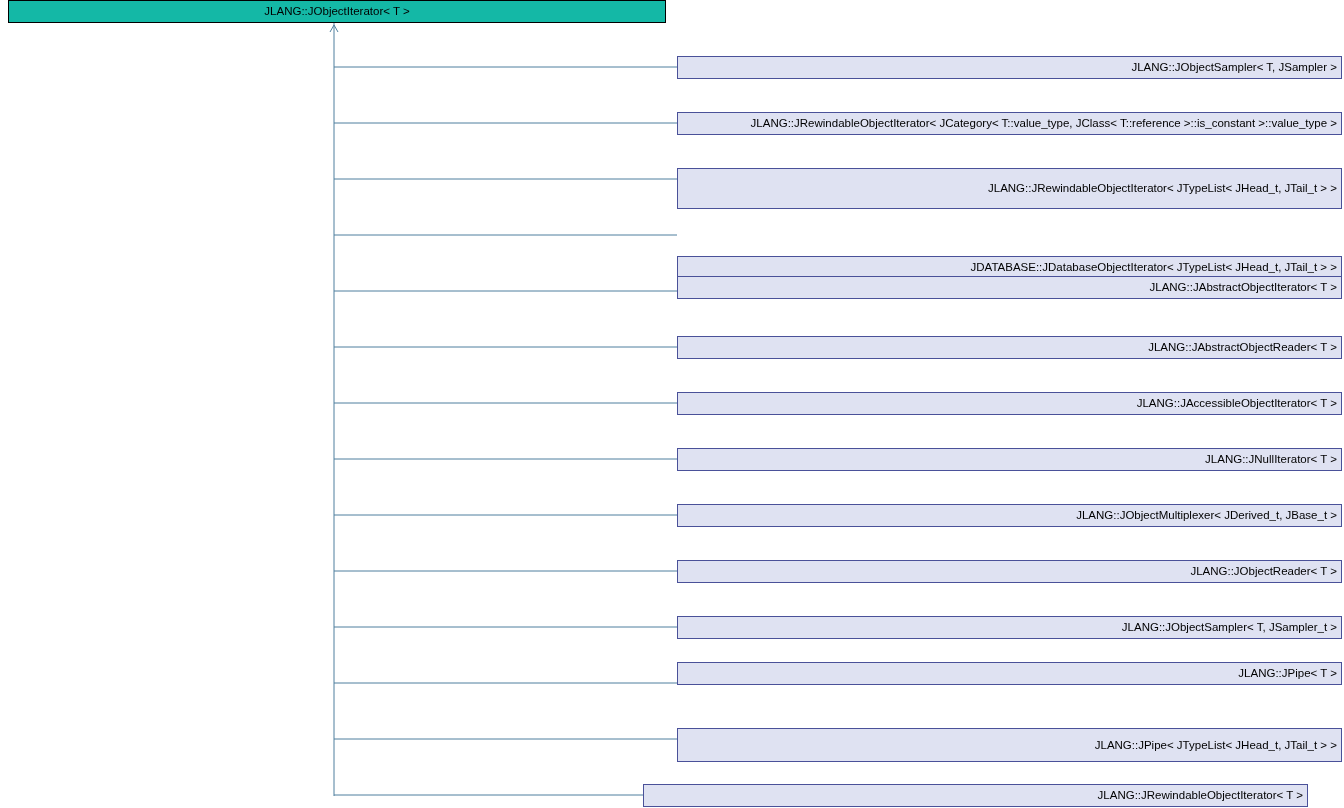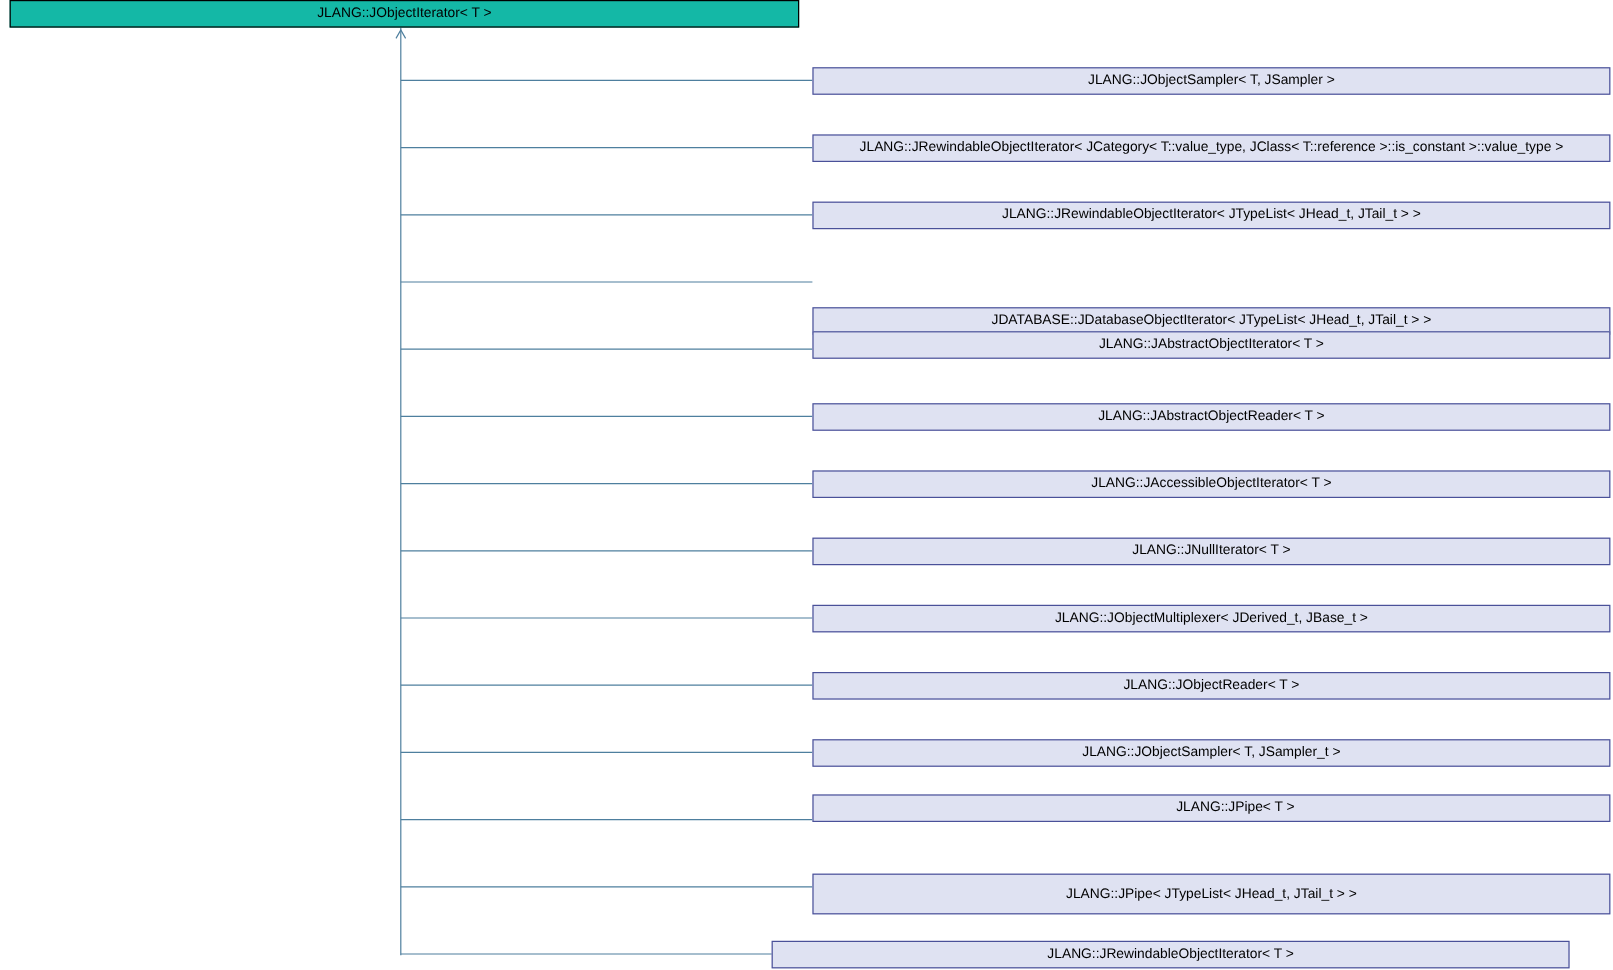--- a/index.html
+++ b/index.html
@@ -39,20 +39,21 @@
     white-space: nowrap;
     overflow: hidden;
   }
   .node.root {
     background: #14b8a6;
     border-color: #000000;
   }
   .node.derived {
     background: #dfe2f2;
     border-color: #4a5199;
+    justify-content: flex-end;
   }
   .node-label {
     padding: 0 4px;
   }
 </style>
 </head>
 <body>
 
 <div id="diagram">
 
@@ -83,21 +84,21 @@
     <span class="node-label">JLANG::JObjectIterator&lt; T &gt;</span>
   </div>
 
   <div id="derived-container">
       <div class="node derived" style="left: 677px; top: 56px; width: 665px; height: 23px;">
         <span class="node-label">JLANG::JObjectSampler&lt; T, JSampler &gt;</span>
       </div>
       <div class="node derived" style="left: 677px; top: 112px; width: 665px; height: 23px;">
         <span class="node-label">JLANG::JRewindableObjectIterator&lt; JCategory&lt; T::value_type, JClass&lt; T::reference &gt;::is_constant &gt;::value_type &gt;</span>
       </div>
-      <div class="node derived" style="left: 677px; top: 168px; width: 665px; height: 23px;">
+      <div class="node derived" style="left: 677px; top: 168px; width: 665px; height: 41px;">
         <span class="node-label">JLANG::JRewindableObjectIterator&lt; JTypeList&lt; JHead_t, JTail_t &gt; &gt;</span>
       </div>
       <div class="node derived" style="left: 677px; top: 224px; width: 665px; height: 23px; margin-top: 32px;">
         <span class="node-label">JDATABASE::JDatabaseObjectIterator&lt; JTypeList&lt; JHead_t, JTail_t &gt; &gt;</span>
       </div>
       <div class="node derived" style="left: 677px; top: 276px; width: 665px; height: 23px;">
         <span class="node-label">JLANG::JAbstractObjectIterator&lt; T &gt;</span>
       </div>
       <div class="node derived" style="left: 677px; top: 336px; width: 665px; height: 23px;">
         <span class="node-label">JLANG::JAbstractObjectReader&lt; T &gt;</span>

